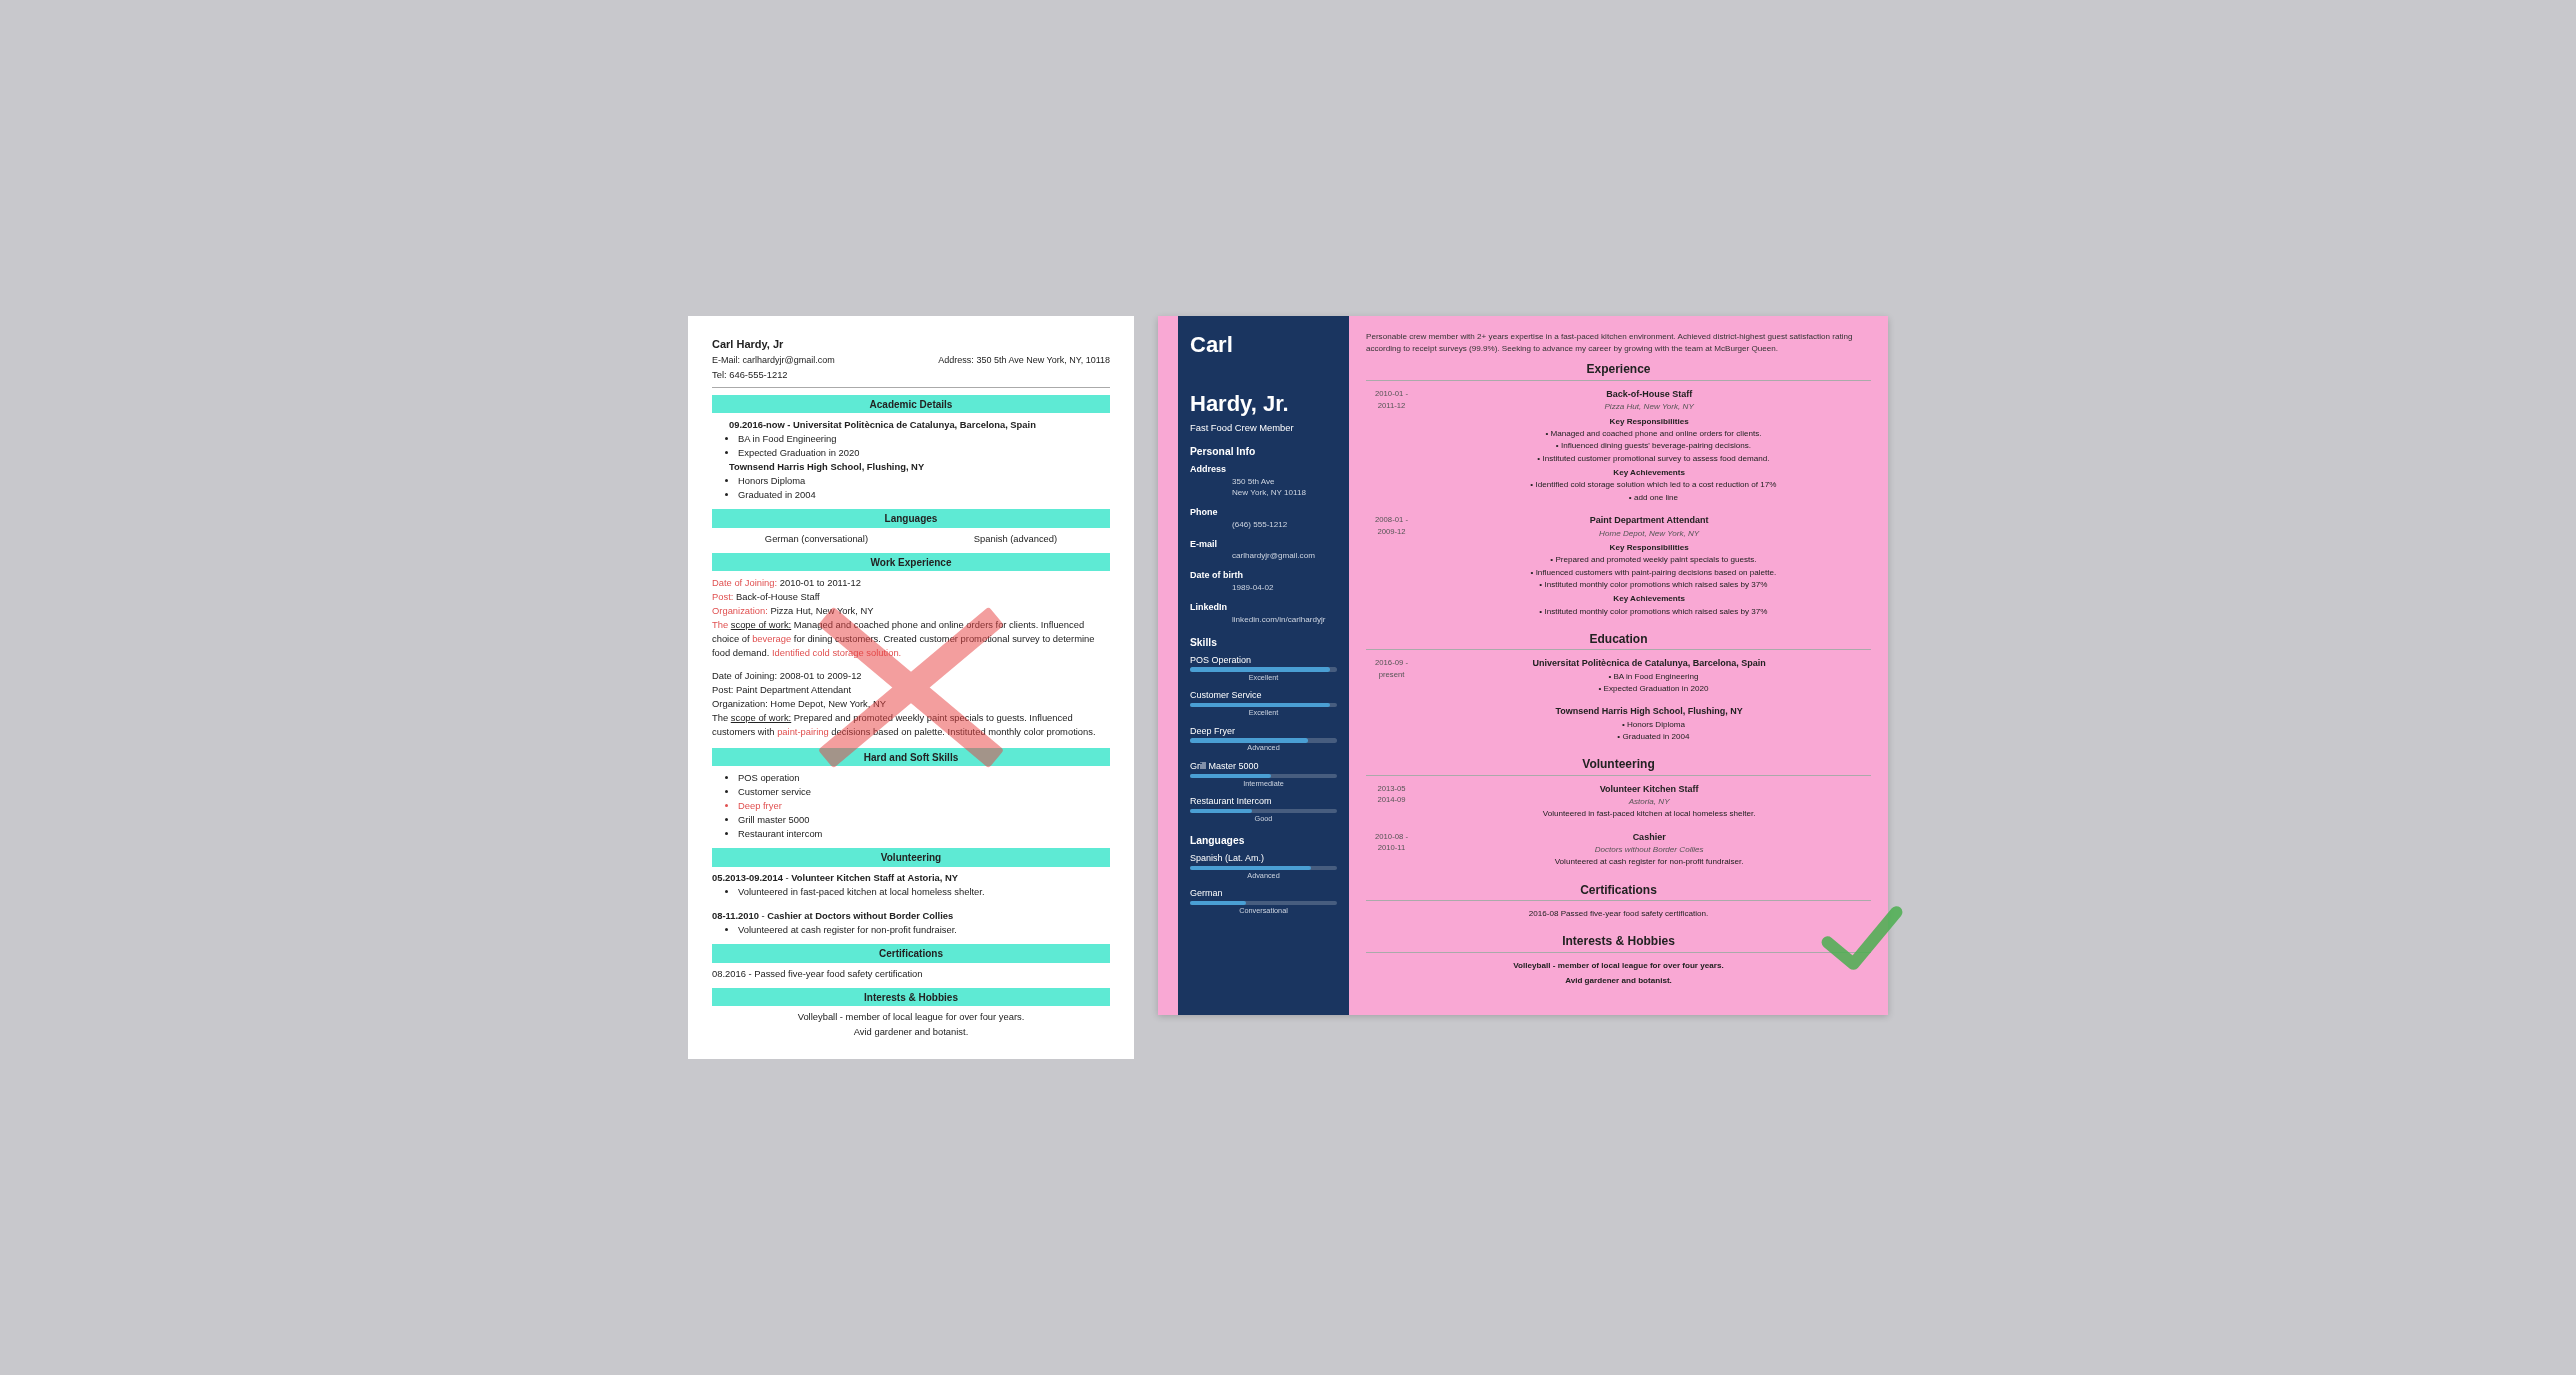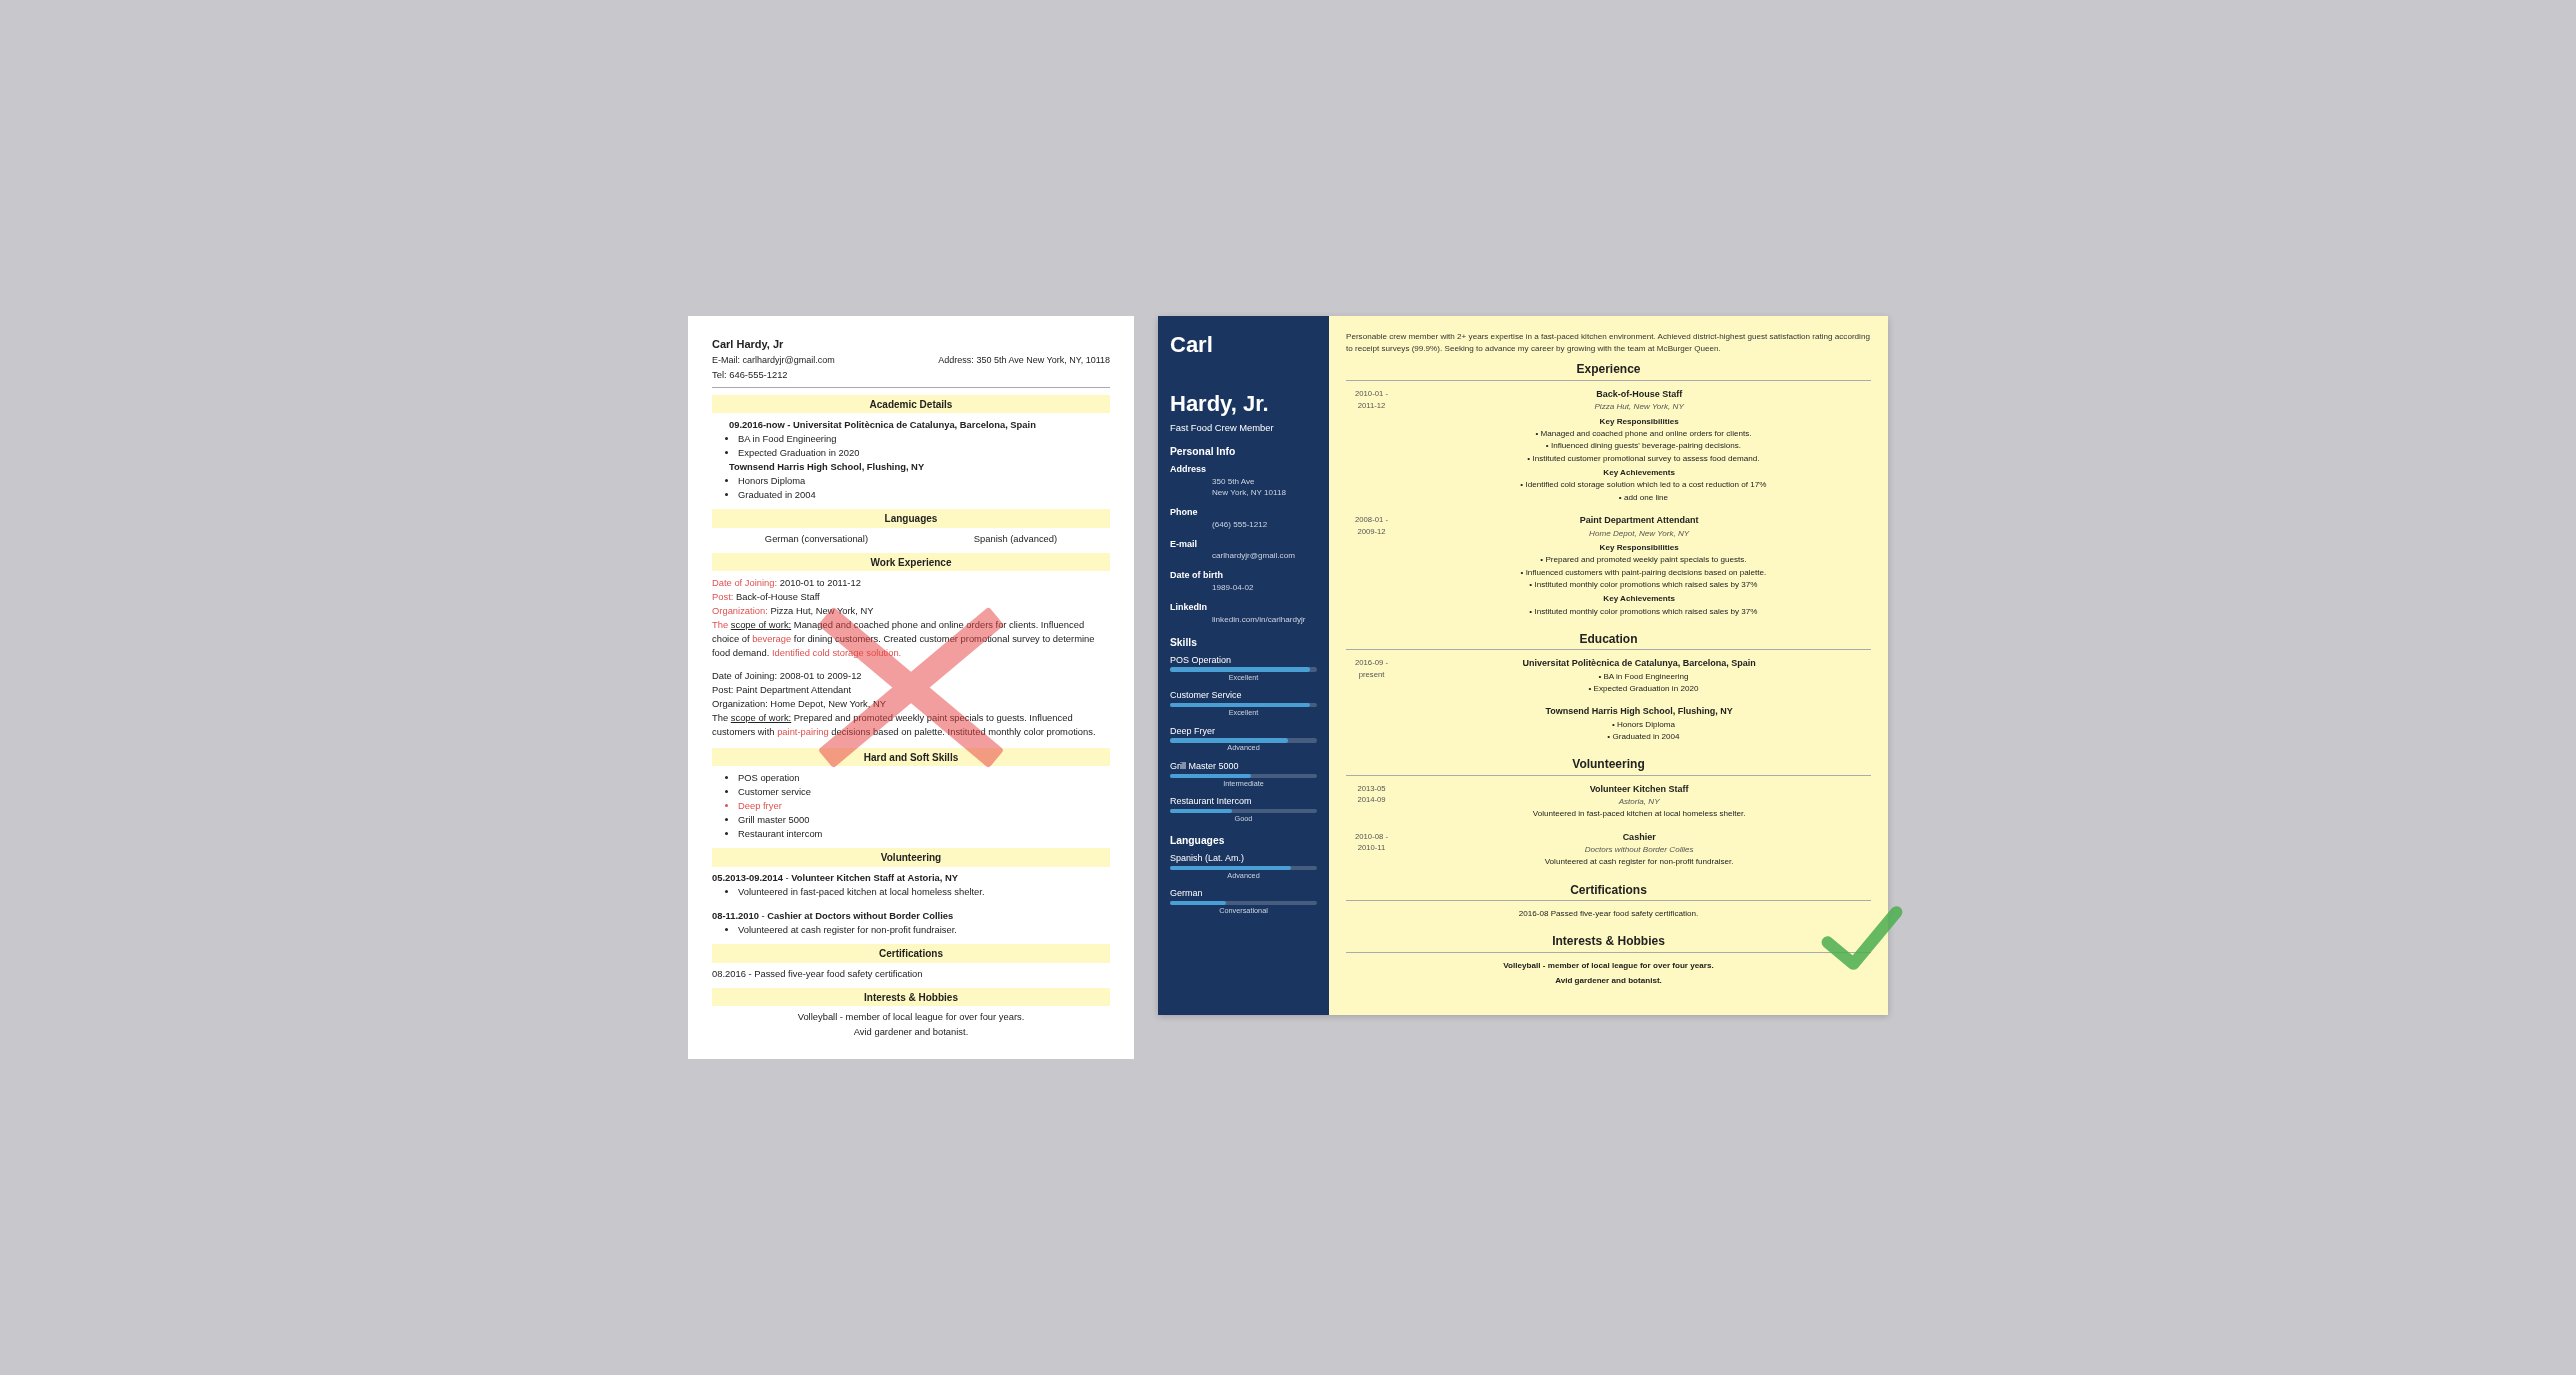--- a/index.html
+++ b/index.html
@@ -46,21 +46,21 @@
     }
     .resume-left hr {
       border: none;
       border-top: 0.9px solid #aaa;
       margin: 5.1px 0;
     }
     .section-title {
       text-align: center;
       font-weight: bold;
       font-size: 10px;
-      background: #fef9c3;
+      background: #5eead4;
       padding: 1.7px 0;
       margin: 6.9px 0 4.3px 0;
     }
     .indent { margin-left: 17px; }
     .bullet-item { margin-left: 26px; list-style: disc; }
     .lang-row { display: flex; justify-content: space-around; }
     .highlight-bad { color: #e05050; }
     .work-entry { margin-bottom: 8.6px; }
     .skills-list { list-style: disc; margin-left: 26px; }
     .skills-list li.highlight-bad-bg { color: #e05050; }
@@ -86,23 +86,24 @@
       left: 0;
     }
     .x-line1 { transform: translateY(-50%) rotate(40deg); }
     .x-line2 { transform: translateY(-50%) rotate(-40deg); }
 
     
     .resume-right {
       display: flex;
       flex: 1;
       min-width: 514px;
-      background: #fef9c3;
+      background: #f9a8d4;
       box-shadow: 0 1.7px 6.9px rgba(0,0,0,0.2);
       position: relative;
+      padding-left: 20px;
     }
     .sidebar {
       background: #1a3560;
       color: white;
       width: 171px;
       min-width: 171px;
       padding: 17px 12px;
     }
     .sidebar .name-block {
       margin-bottom: 12px;

